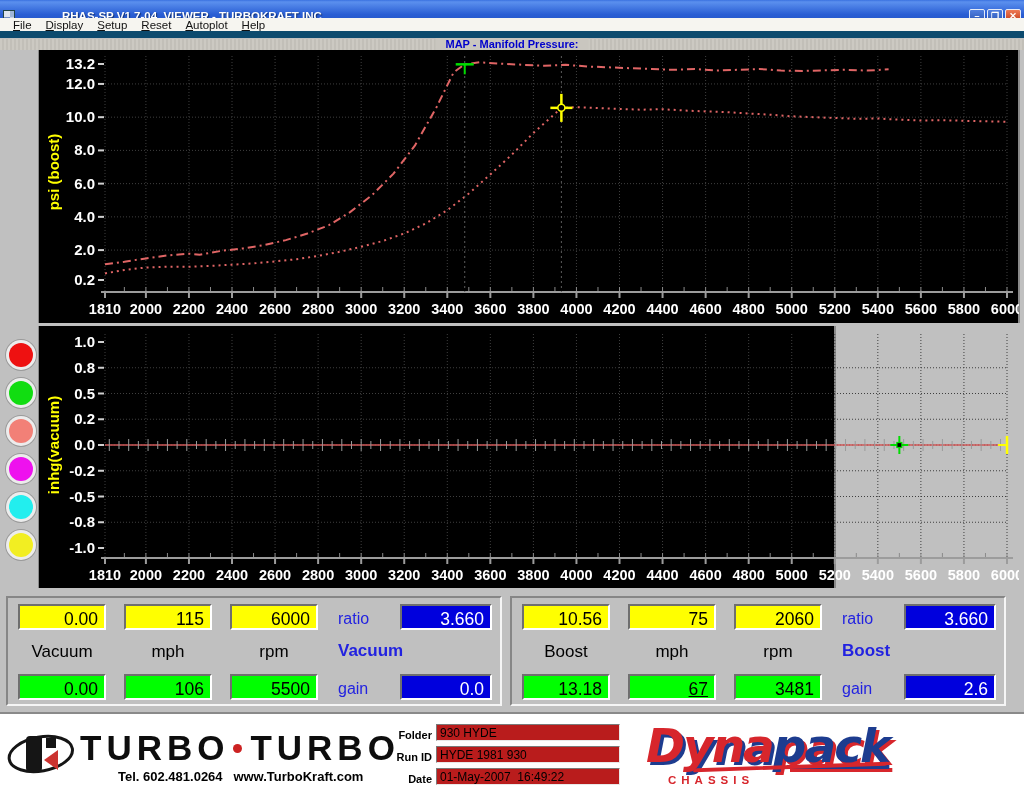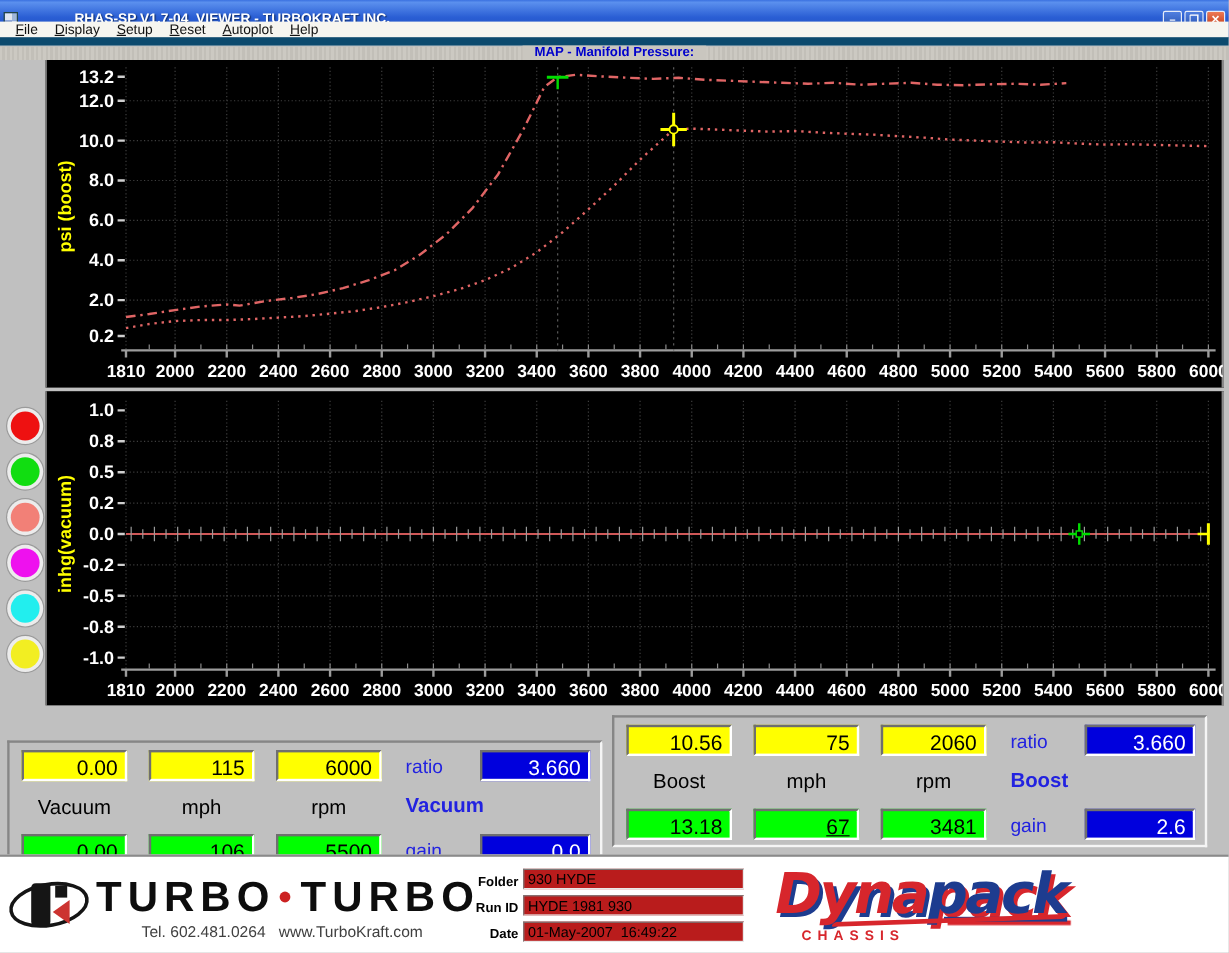--- a/index.html
+++ b/index.html
@@ -33,21 +33,21 @@
   .mapstrip{position:absolute;left:0;top:39px;width:1024px;height:11px;
     background:repeating-linear-gradient(90deg,#ccc9c2 0 2px,#c2bfb8 2px 4px);
     }
   .maplabel{position:absolute;left:50%;top:-1px;transform:translateX(-50%);
     background:#c9c6bf;padding:0 10px;font-size:11px;font-weight:700;color:#0000cc;
     line-height:13px;white-space:pre;}
 
   
   .chart{position:absolute;background:#000;border-left:1px solid #8a8a8a;border-right:2px solid #8a8a8a;}
   #chart-top{left:38px;top:50px;width:982px;height:273px;}
-  #chart-bottom{left:38px;top:326px;width:982px;height:262px;}
+  #chart-bottom{left:38px;top:326px;width:798px;height:262px;}
   svg{display:block;}
 
   
   .palette-btn{position:absolute;left:9px;width:24px;height:24px;border-radius:50%;
     box-shadow:0 0 0 3px #ececec, 0 0 0 4px #9a9a9a;cursor:pointer;}
 
   
   .readout{position:absolute;left:0;top:588px;width:1024px;height:124px;background:#c0c0c0;}
   .groupbox{position:absolute;top:8px;height:110px;width:496px;
     border:2px solid;border-color:#868686 #f5f5f5 #f5f5f5 #868686;}
@@ -61,21 +61,21 @@
   .bluelabel{position:absolute;font-size:16px;color:#2222e0;}
   .bluelabel.section{font-weight:700;font-size:17px;}
 
   
   .footer{position:absolute;left:0;top:712px;width:1024px;height:82px;background:#fff;
     border-top:2px solid;border-color:#8a8a8a;}
   .tk-brand{position:absolute;left:80px;top:14px;font-size:35px;font-weight:700;color:#0d0d0d;
     letter-spacing:5px;white-space:nowrap;}
   .tk-dot{display:inline-block;width:9px;height:9px;border-radius:50%;background:#cc2222;
     margin:0 8px 4px 4px;vertical-align:middle;}
-  .tk-contact{position:absolute;left:118px;top:55px;font-size:13px;font-weight:400;color:#404040;white-space:pre;}
+  .tk-contact{position:absolute;left:118px;top:55px;font-size:13px;font-weight:700;color:#000000;white-space:pre;}
   .fields{position:absolute;left:378px;top:10px;width:262px;}
   .frow{display:flex;align-items:flex-end;margin-bottom:5px;}
   .frow .lab{width:54px;text-align:right;font-size:11px;font-weight:700;color:#000;margin-right:4px;}
   .frow input{width:184px;height:17px;font-family:"Liberation Sans",sans-serif;font-size:12px;
     border:1px solid;border-color:#7a7a7a #e8e8e8 #e8e8e8 #7a7a7a;background:#b91c1c;padding:0 3px;}
   .dynapack{position:absolute;left:646px;top:4px;width:374px;height:74px;}
   .dyna-word{font-size:47px;font-weight:900;font-style:italic;letter-spacing:-2px;white-space:nowrap;
     font-family:"DejaVu Sans",sans-serif;}
   .dyna-w1{color:#d7262c;text-shadow:3px 3px 0 #1d3c8f;}
   .dyna-w2{color:#1d3c8f;text-shadow:3px 3px 0 #d7262c;text-decoration:underline;}
@@ -508,21 +508,21 @@
     <div class="palette-btn" style="top: 343px; background: rgb(238, 17, 17);"></div>
     <div class="palette-btn" style="top: 381px; background: rgb(17, 221, 17);"></div>
     <div class="palette-btn" style="top: 419px; background: rgb(242, 128, 119);"></div>
     <div class="palette-btn" style="top: 457px; background: rgb(238, 17, 238);"></div>
     <div class="palette-btn" style="top: 495px; background: rgb(34, 238, 238);"></div>
     <div class="palette-btn" style="top: 533px; background: rgb(242, 238, 34);"></div>
   </div>
 
 <div class="readout">
 
-  <div class="groupbox" style="left:6px;margin-top:21px;">
+  <div class="groupbox" style="left:6px;">
     <div class="vbox yellow" style="left:10px;top:6px;">0.00</div>
     <div class="vbox yellow" style="left:116px;top:6px;">115</div>
     <div class="vbox yellow" style="left:222px;top:6px;">6000</div>
     <div class="bluelabel" style="left:330px;top:12px;">ratio</div>
     <div class="vbox blue" style="left:392px;top:6px;">3.660</div>
 
     <div class="flabel" style="left:4px;top:44px;">Vacuum</div>
     <div class="flabel" style="left:110px;top:44px;">mph</div>
     <div class="flabel" style="left:216px;top:44px;">rpm</div>
     <div class="bluelabel section" style="left:330px;top:43px;">Vacuum</div>

